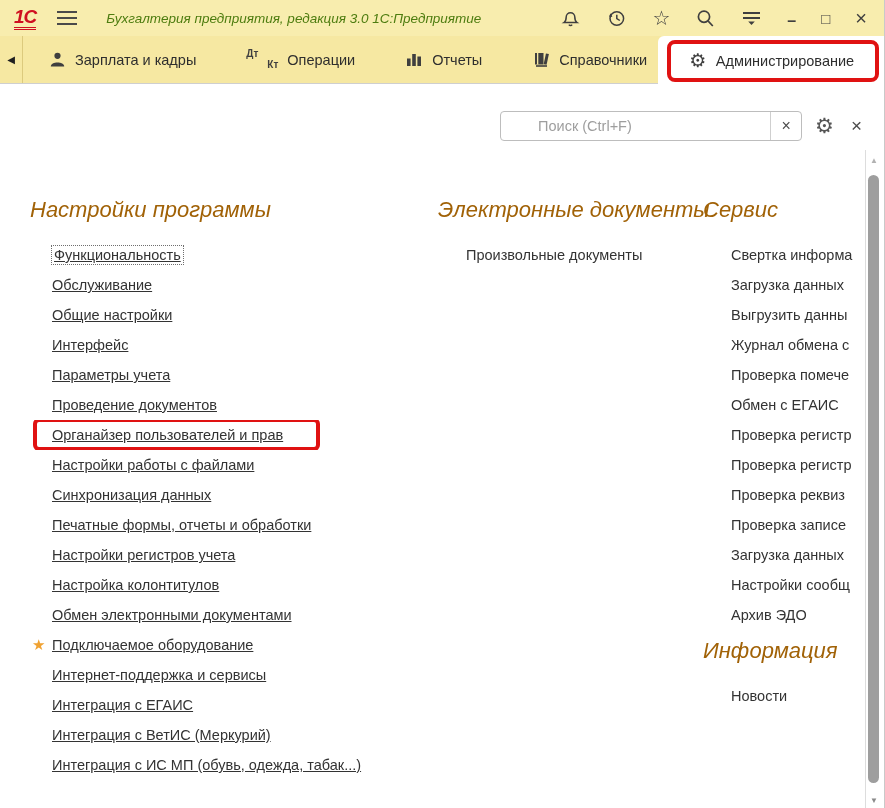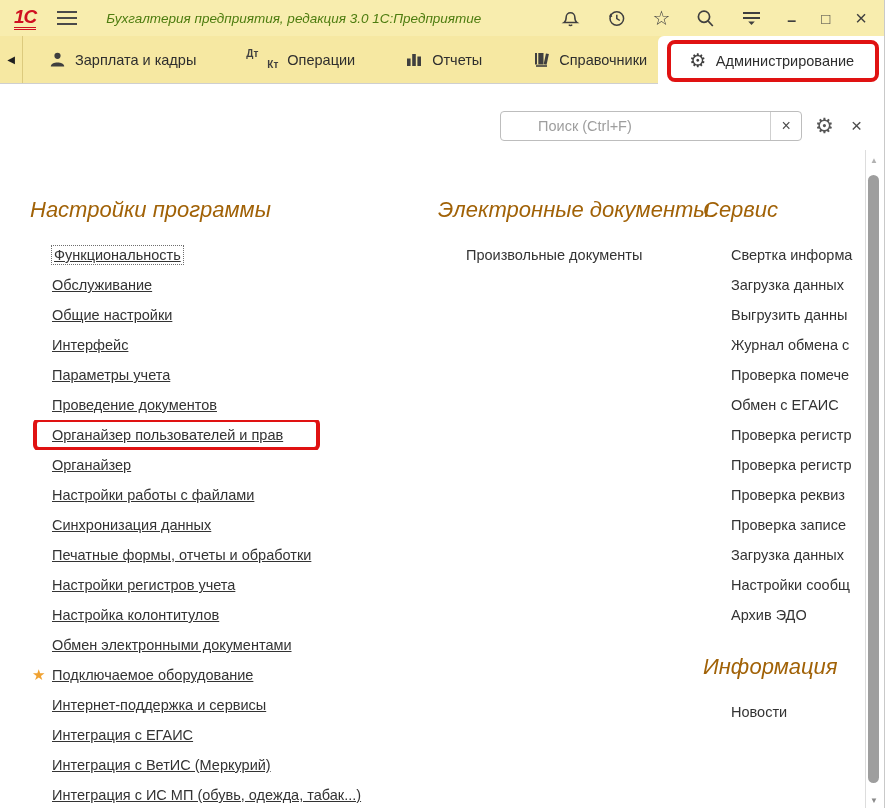--- a/index.html
+++ b/index.html
@@ -61,21 +61,21 @@
   .search-gear .gear-glyph { font-size:21px; color:#565656; }
   .search-close { margin-left:17px; font-size:19px; color:#4d4d4d; cursor:pointer; }
 
   .col { position:absolute; top:111px; }
   #col1 { left:30px;  width:400px; }
   #col2 { left:438px; width:262px; }
   #col3 { left:703px; width:151px; overflow:hidden; }
 
   .section-title { font-size:22px; font-weight:400; color:#a16207; height:30px; line-height:30px;
                    margin:0 0 15px 0; white-space:nowrap;font-style:italic; }
-  .section-title.gap-top { margin-top:22px; }
+  .section-title.gap-top { margin-top:6px; }
   .menu-item { position:relative; height:30px; line-height:30px; padding-left:28px; font-size:14.5px;
                color:#333333; white-space:nowrap; overflow:hidden; cursor:pointer; }
   #col1 .menu-item { padding-left:22px;text-decoration:underline; }
   .menu-item .star { position:absolute; left:2px; top:0; color:#f0a232; font-size:15px; }
   .focus-ring { outline:1px dotted #6e6e6e; padding:1px 2px; }
 
   .hl-item { position:absolute; left:3px; top:-2px; width:287px; height:33px;
              border:4px solid #e01212; border-radius:6px; box-sizing:border-box; pointer-events:none; }
   .hl-tab  { position:absolute; left:9px; top:4px; width:212px; height:42px;
              border:4px solid #e01212; border-radius:8px; box-sizing:border-box; pointer-events:none; }
@@ -207,21 +207,20 @@
 
   <div class="col" id="col1">
       <div class="section-title">Настройки программы</div>
       <div class="menu-item"><span class="focus-ring">Функциональность</span></div>
       <div class="menu-item"><span>Обслуживание</span></div>
       <div class="menu-item"><span>Общие настройки</span></div>
       <div class="menu-item"><span>Интерфейс</span></div>
       <div class="menu-item"><span>Параметры учета</span></div>
       <div class="menu-item"><span>Проведение документов</span></div>
       <div class="menu-item"><span>Органайзер пользователей и прав</span><div class="hl-item"></div></div>
-      <div class="menu-item"><span>Органайзер</span></div>
       <div class="menu-item"><span>Настройки работы с файлами</span></div>
       <div class="menu-item"><span>Синхронизация данных</span></div>
       <div class="menu-item"><span>Печатные формы, отчеты и обработки</span></div>
       <div class="menu-item"><span>Настройки регистров учета</span></div>
       <div class="menu-item"><span>Настройка колонтитулов</span></div>
       <div class="menu-item"><span>Обмен электронными документами</span></div>
       <div class="menu-item"><span class="star">★</span><span>Подключаемое оборудование</span></div>
       <div class="menu-item"><span>Интернет-поддержка и сервисы</span></div>
       <div class="menu-item"><span>Интеграция с ЕГАИС</span></div>
       <div class="menu-item"><span>Интеграция с ВетИС (Меркурий)</span></div>

